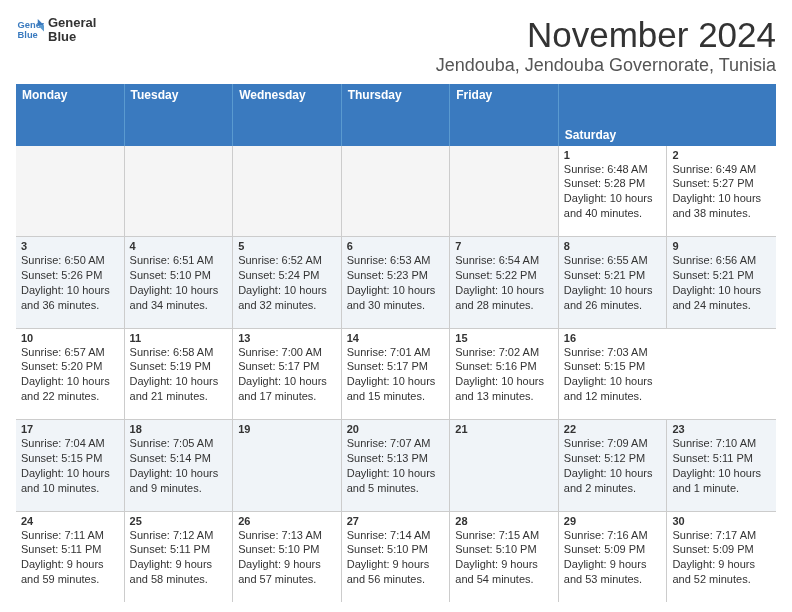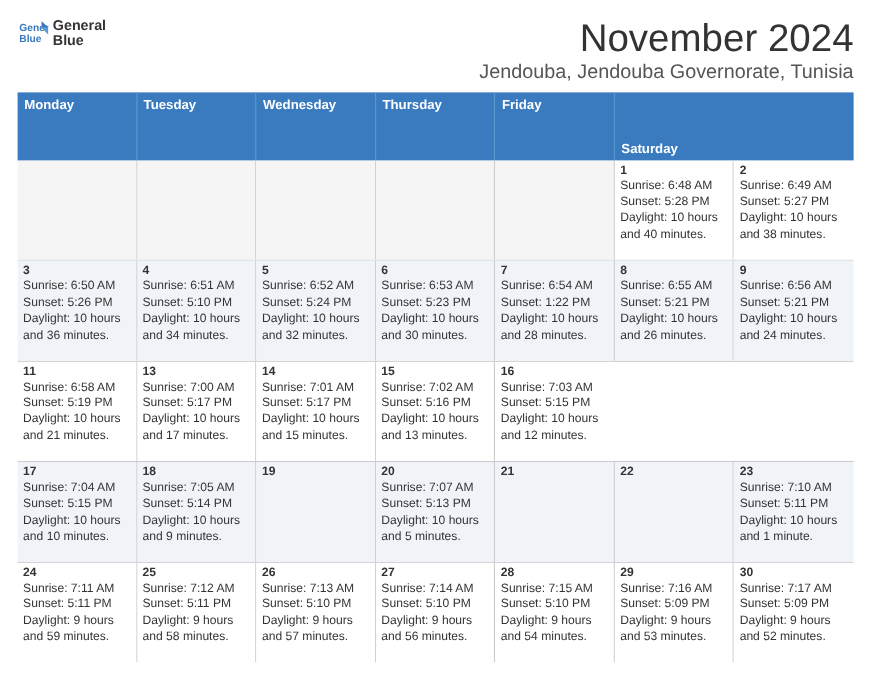--- a/index.html
+++ b/index.html
@@ -179,38 +179,44 @@
           </div>
           <div class="cal-cell alt-row">
             <span class="day-num">6</span>
             <div class="day-info">Sunrise: 6:53 AM
 Sunset: 5:23 PM
 Daylight: 10 hours and 30 minutes.</div>
           </div>
           <div class="cal-cell alt-row">
             <span class="day-num">7</span>
             <div class="day-info">Sunrise: 6:54 AM
-Sunset: 1:22 PM
+Sunset: 5:22 PM
 Daylight: 10 hours and 28 minutes.</div>
           </div>
           <div class="cal-cell alt-row">
             <span class="day-num">8</span>
             <div class="day-info">Sunrise: 6:55 AM
 Sunset: 5:21 PM
 Daylight: 10 hours and 26 minutes.</div>
           </div>
           <div class="cal-cell alt-row">
             <span class="day-num">9</span>
             <div class="day-info">Sunrise: 6:56 AM
 Sunset: 5:21 PM
 Daylight: 10 hours and 24 minutes.</div>
           </div>
         </div>
         <div class="cal-row">
           <div class="cal-cell">
+            <span class="day-num">10</span>
+            <div class="day-info">Sunrise: 6:57 AM
+Sunset: 5:20 PM
+Daylight: 10 hours and 22 minutes.</div>
+          </div>
+          <div class="cal-cell">
             <span class="day-num">11</span>
             <div class="day-info">Sunrise: 6:58 AM
 Sunset: 5:19 PM
 Daylight: 10 hours and 21 minutes.</div>
           </div>
           <div class="cal-cell">
             <span class="day-num">13</span>
             <div class="day-info">Sunrise: 7:00 AM
 Sunset: 5:17 PM
 Daylight: 10 hours and 17 minutes.</div>
@@ -254,20 +260,23 @@
             <span class="day-num">20</span>
             <div class="day-info">Sunrise: 7:07 AM
 Sunset: 5:13 PM
 Daylight: 10 hours and 5 minutes.</div>
           </div>
           <div class="cal-cell alt-row">
             <span class="day-num">21</span>
           </div>
           <div class="cal-cell alt-row">
             <span class="day-num">22</span>
+            <div class="day-info">Sunrise: 7:09 AM
+Sunset: 5:12 PM
+Daylight: 10 hours and 2 minutes.</div>
           </div>
           <div class="cal-cell alt-row">
             <span class="day-num">23</span>
             <div class="day-info">Sunrise: 7:10 AM
 Sunset: 5:11 PM
 Daylight: 10 hours and 1 minute.</div>
           </div>
         </div>
         <div class="cal-row">
           <div class="cal-cell">

